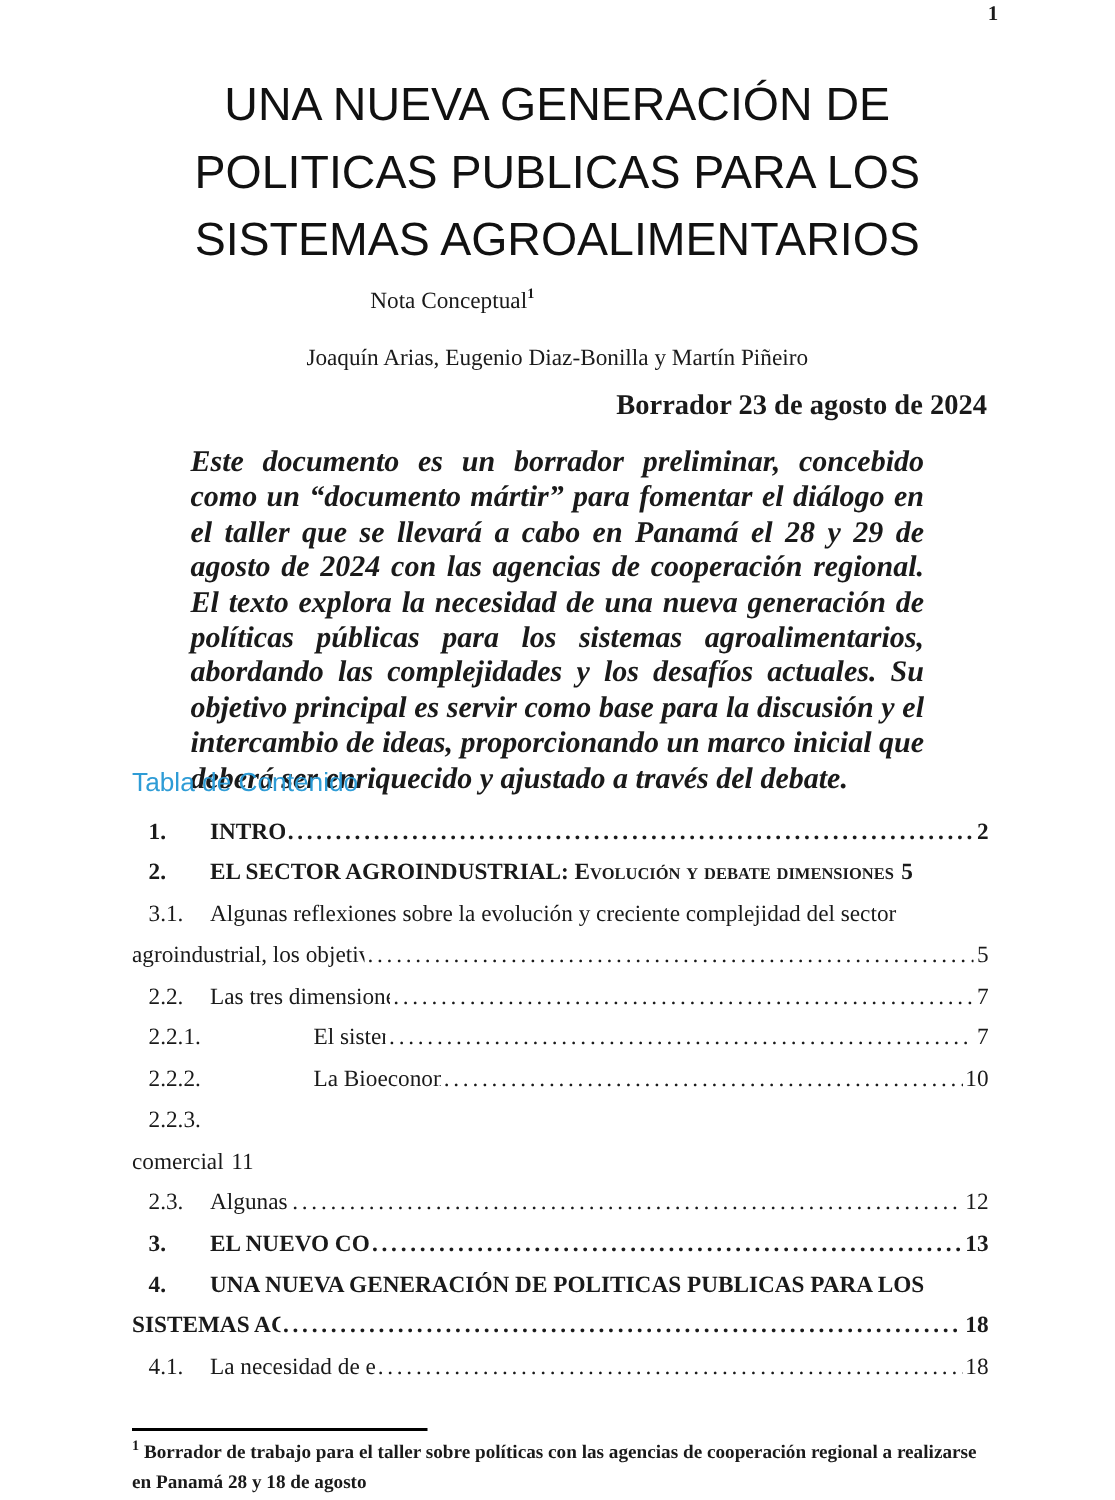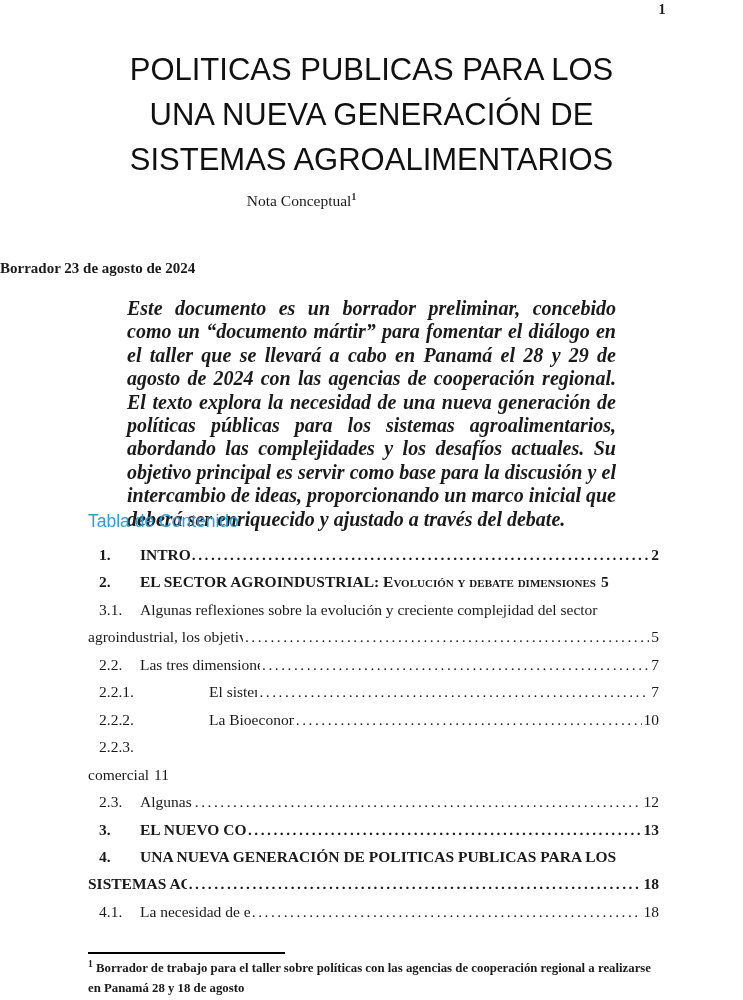--- a/index.html
+++ b/index.html
@@ -27,21 +27,21 @@
   }
   .subtitle sup, .footnote sup { font-size: 9.5px; vertical-align: super; line-height: 0; font-weight: bold; }
 
   .authors {
     position: absolute; top: 230px; left: 0; width: 743px;
     text-align: center; font-size: 15.5px;
   }
 
   .draft-date {
     position: absolute; top: 260px; left: 0; width: 658px;
-    font-size: 15px; font-weight: bold;
+    text-align: right; font-size: 19px; font-weight: bold;
   }
 
   .abstract {
     position: absolute; top: 297px; left: 127px; width: 489px;
     font-size: 20px; line-height: 23.4px;
     font-weight: bold; font-style: italic;
     text-align: justify;
   }
 
   .toc-heading {
@@ -78,27 +78,28 @@
   }
 </style>
 </head>
 <body>
 
 <div class="page">
 
   <div class="page-number">1</div>
 
   <div class="doc-title">
+    <div>UNA NUEVA GENERACIÓN DE</div>
     <div>POLITICAS PUBLICAS PARA LOS</div>
-    <div>UNA NUEVA GENERACIÓN DE</div>
     <div>SISTEMAS AGROALIMENTARIOS</div>
   </div>
 
   <div class="subtitle"><span>Nota Conceptual</span><sup>1</sup></div>
 
+  <div class="authors">Joaquín Arias, Eugenio Diaz-Bonilla y Martín Piñeiro</div>
 
   <div class="draft-date">Borrador 23 de agosto de 2024</div>
 
   <div class="abstract">Este documento es un borrador preliminar, concebido como un “documento mártir” para fomentar el diálogo en el taller que se llevará a cabo en Panamá el 28 y 29 de agosto de 2024 con las agencias de cooperación regional. El texto explora la necesidad de una nueva generación de políticas públicas para los sistemas agroalimentarios, abordando las complejidades y los desafíos actuales. Su objetivo principal es servir como base para la discusión y el intercambio de ideas, proporcionando un marco inicial que deberá ser enriquecido y ajustado a través del debate.</div>
 
   <div class="toc-heading">Tabla de Contenido</div>
 
   <div class="toc">
 
     <div class="toc-row lvl1">

